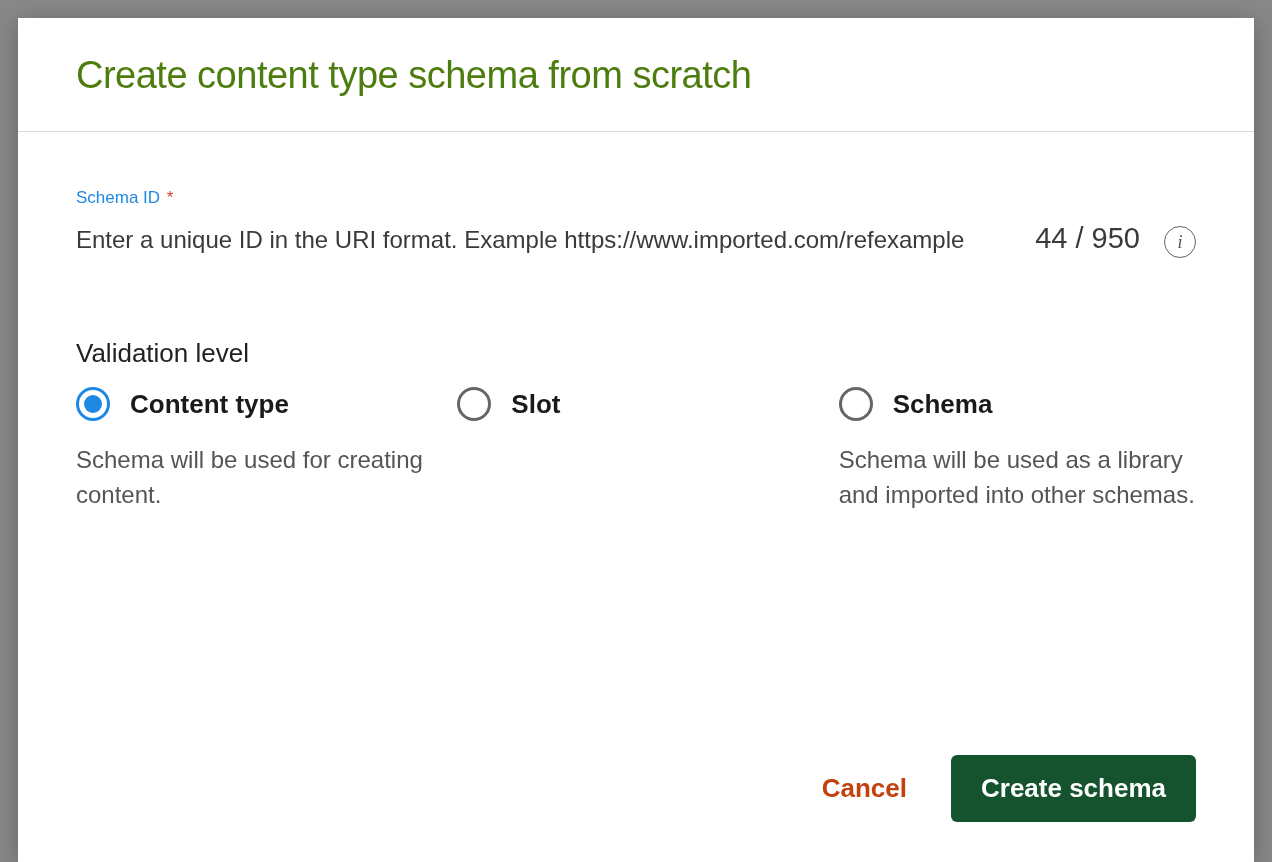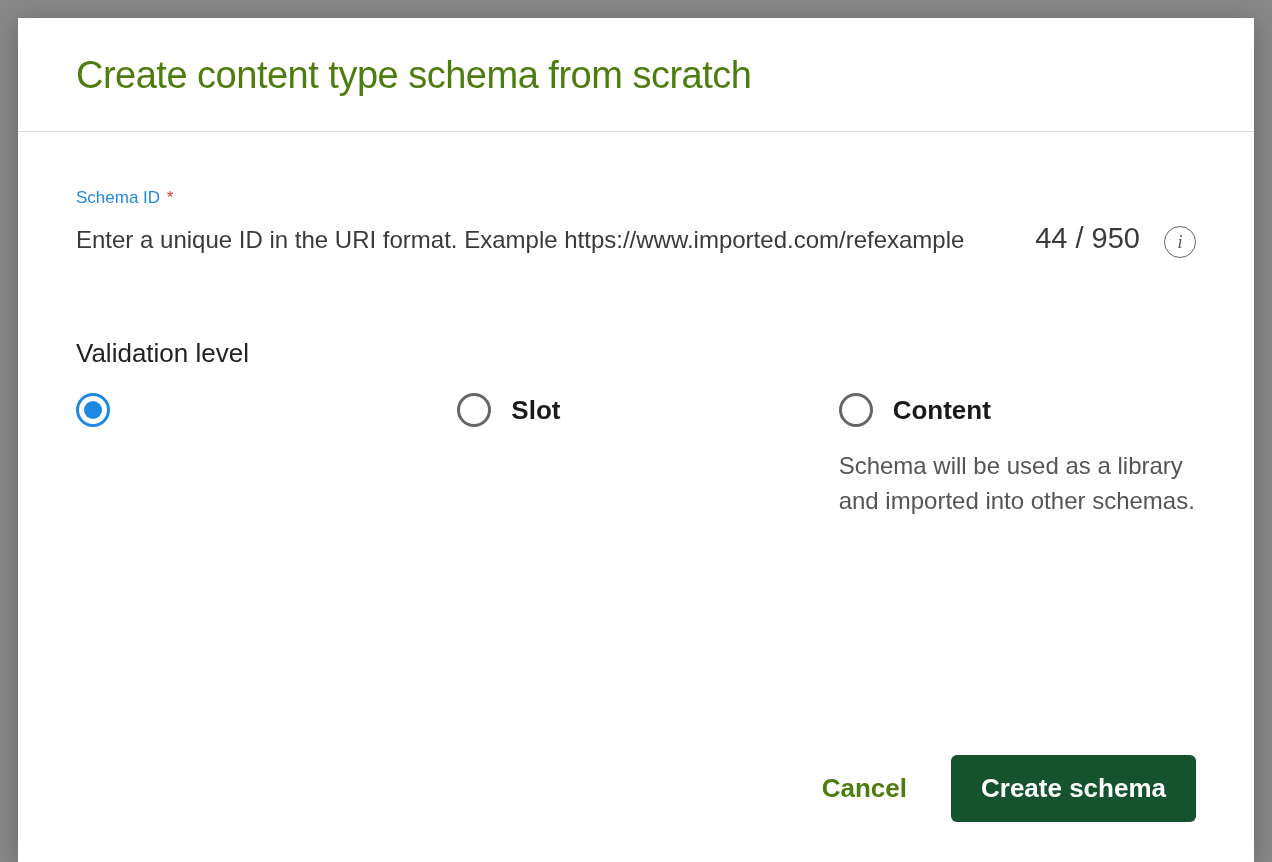--- a/index.html
+++ b/index.html
@@ -88,21 +88,21 @@
       font-style: italic;
       font-family: Georgia, serif;
       font-size: 18px;
       color: #555;
       cursor: pointer;
     }
     .section-label {
       font-size: 26px;
       color: #222;
       margin-top: 80px;
-      margin-bottom: 24px;
+      margin-bottom: 18px;
     }
     .radio-row {
       display: flex;
       gap: 24px;
     }
     .radio-option {
       flex: 1;
     }
     .radio-head {
       display: flex;
@@ -144,21 +144,21 @@
       position: absolute;
       bottom: 40px;
       right: 58px;
       display: flex;
       align-items: center;
       gap: 40px;
     }
     .btn-cancel {
       font-size: 26px;
       font-weight: 600;
-      color: #4d7c0f;
+      color: #c2410c;
       background: none;
       border: none;
       cursor: pointer;
       padding: 10px 4px;
     }
     .btn-primary {
       font-size: 26px;
       font-weight: 600;
       color: #fff;
       background: #14532d;
@@ -196,34 +196,36 @@
 
     <div class="section-label">Validation level</div>
 
     <div class="radio-row">
 
       <div class="radio-option">
         <div class="radio-head">
           <div class="radio-circle selected">
             <div class="radio-dot"></div>
           </div>
-        </div>
+          <div class="radio-title">Content type</div>
+        </div>
+        <div class="radio-desc">Schema will be used for creating content.</div>
       </div>
 
       <div class="radio-option">
         <div class="radio-head">
           <div class="radio-circle"></div>
           <div class="radio-title">Slot</div>
         </div>
       </div>
 
       <div class="radio-option">
         <div class="radio-head">
           <div class="radio-circle"></div>
-          <div class="radio-title">Content</div>
+          <div class="radio-title">Schema</div>
         </div>
         <div class="radio-desc">Schema will be used as a library and imported into other schemas.</div>
       </div>
 
     </div>
   </div>
 
   <div class="modal-footer">
     <button class="btn-cancel">Cancel</button>
     <button class="btn-primary">Create schema</button>

